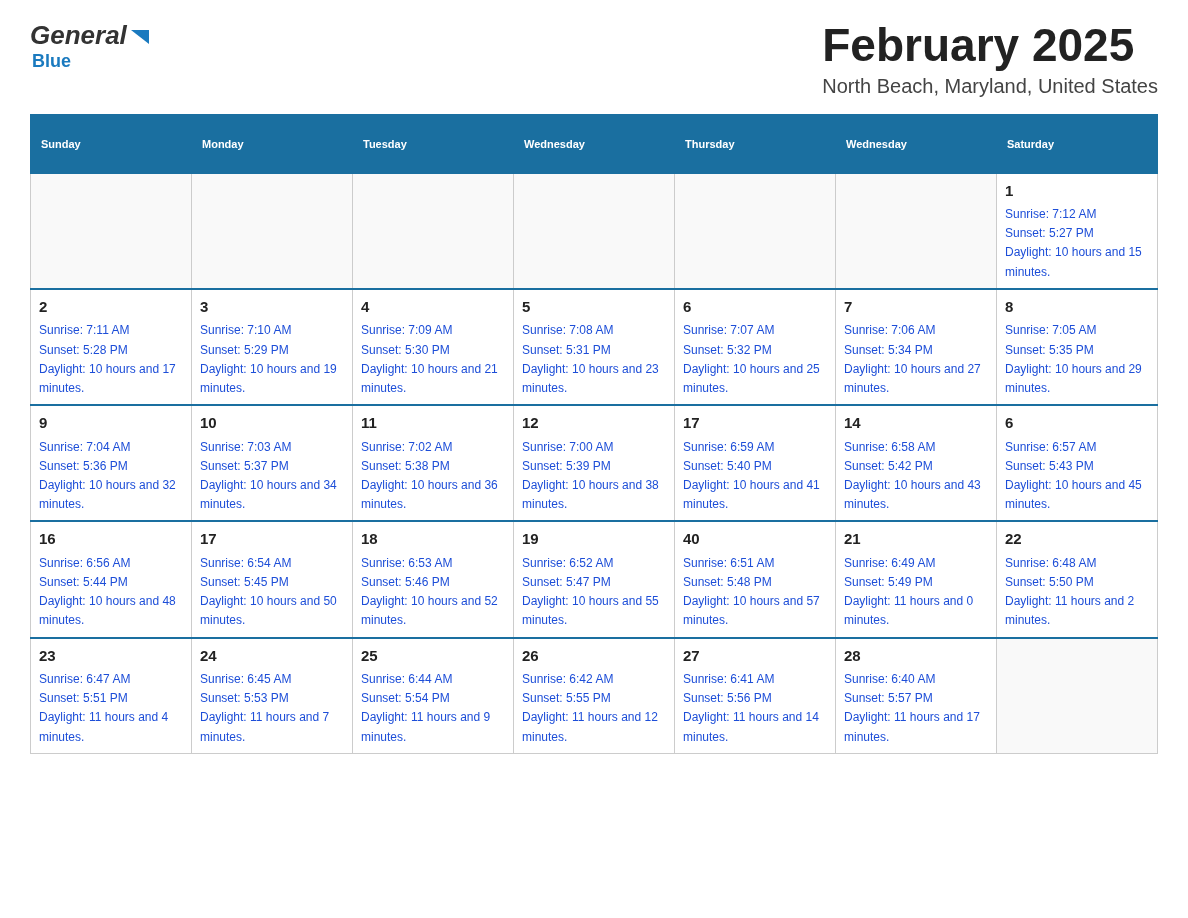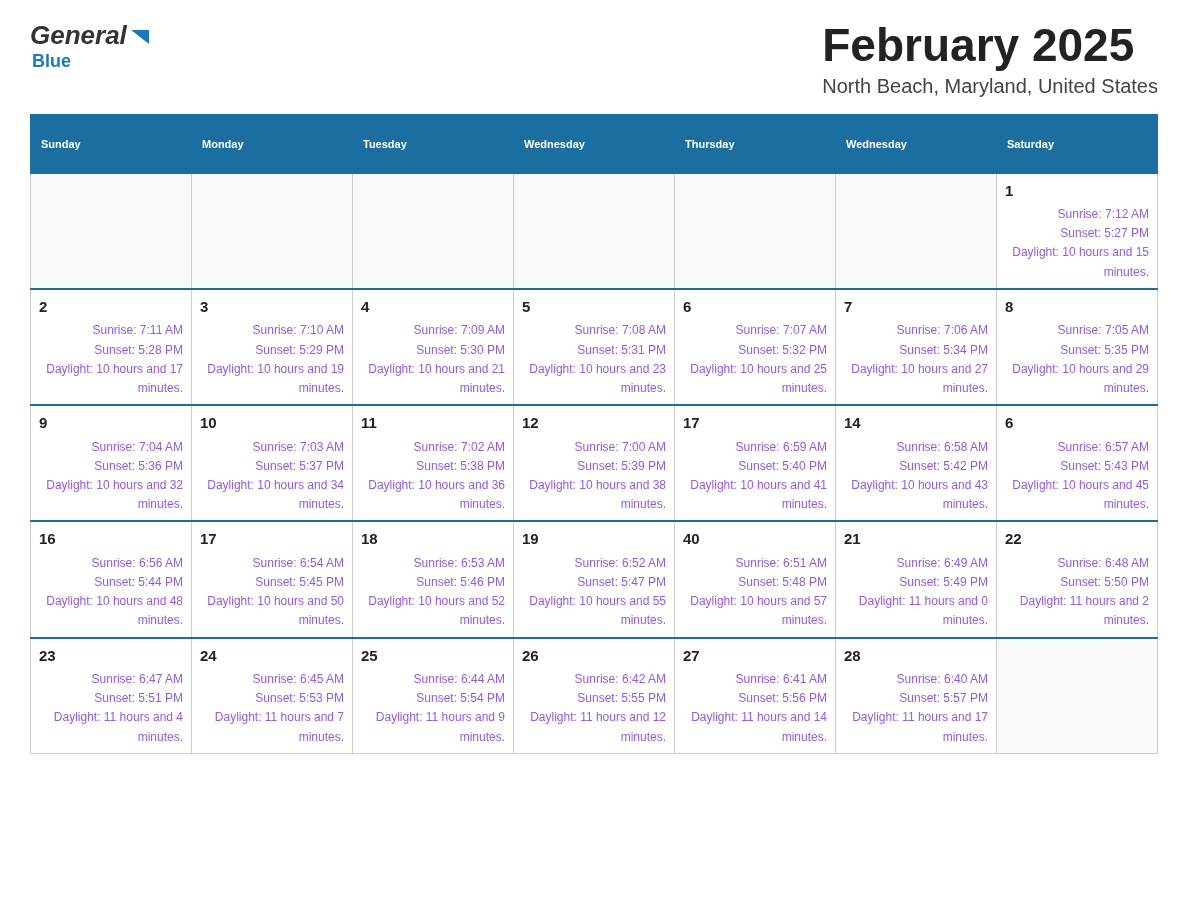--- a/index.html
+++ b/index.html
@@ -66,23 +66,22 @@
     }
     .day-number {
       font-size: 15px;
       font-weight: bold;
       color: #222;
       display: block;
       margin-bottom: 3px;
     }
     .day-info {
       font-size: 12px;
-      color: #8b5cf6;
+      color: #1d4ed8;
       line-height: 1.6;
-      text-align: right;
     }
     .empty-cell {
       background: #f9f9f9;
     }
     .row-divider td {
       border-top: 2px solid #1a6fa0;
     }
     .logo-g {
       font-size: 26px;
       font-weight: bold;

